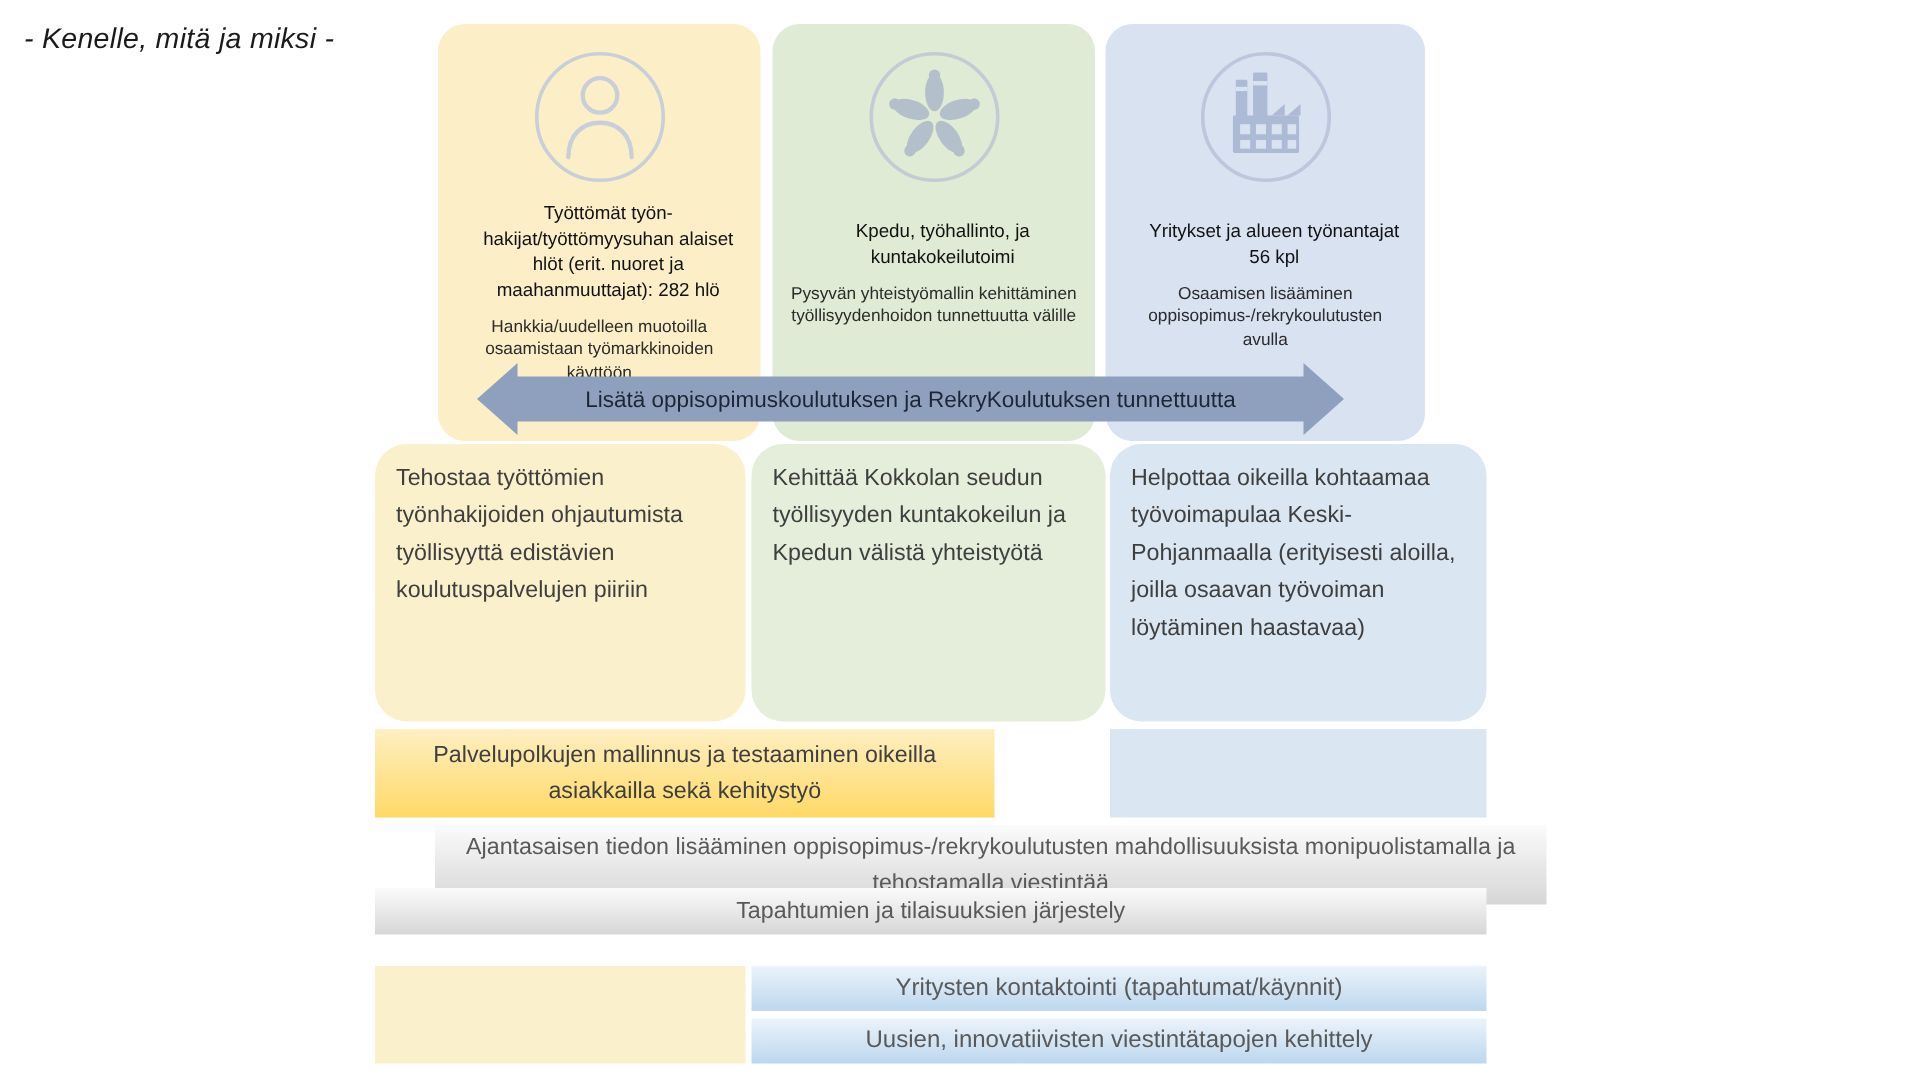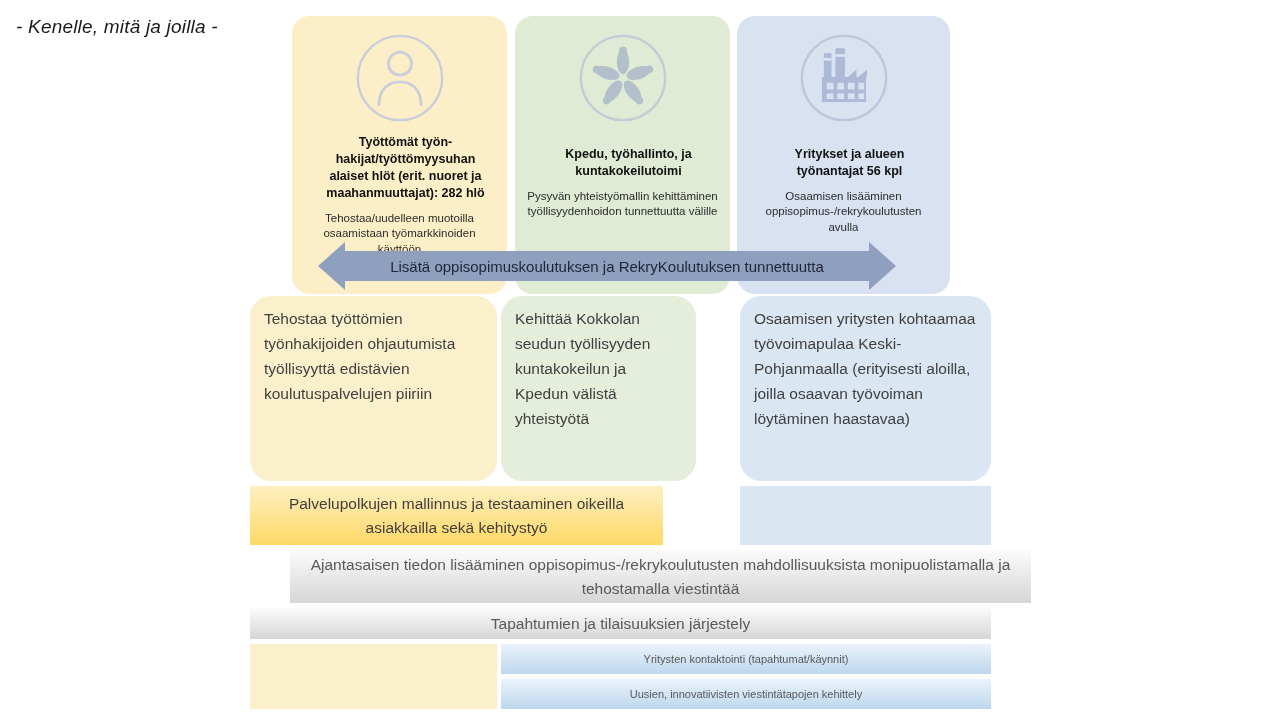--- a/index.html
+++ b/index.html
@@ -15,21 +15,21 @@
   .card{
     position:absolute;top:16px;height:278px;border-radius:18px;
     display:flex;flex-direction:column;align-items:center;
     padding:16px 12px 0;box-sizing:border-box;z-index:1;
   }
   .card1{left:292px;width:215px;background:var(--card1-bg,#FCEFC7);}
   .card2{left:515px;width:215px;background:var(--card2-bg,#DFEBD5);}
   .card3{left:737px;width:213px;background:var(--card3-bg,#D8E2F1);}
   .card-icon{width:92px;height:92px;flex:0 0 auto;}
   .card-title{
-    font-weight:bold;font-size:12.5px;line-height:1.35;text-align:center;
+    font-weight:normal;font-size:12.5px;line-height:1.35;text-align:center;
     color:#111;margin-top:10px;max-width:196px;margin-left:12px;
   }
   .card2 .card-title,.card3 .card-title{margin-top:22px;}
   .card-body{
     font-size:11.5px;line-height:1.35;text-align:center;color:#2b2b2b;
     margin-top:9px;max-width:200px;
   }
   
   .arrow{position:absolute;left:318px;top:242px;width:578px;height:48px;z-index:5;}
   .arrow .bar{
@@ -47,21 +47,21 @@
     display:flex;align-items:center;justify-content:center;
     font-size:15px;color:#1d2636;font-weight:normal;white-space:nowrap;
   }
   
   .goal{
     position:absolute;top:296px;height:185px;box-sizing:border-box;
     padding:10px 14px;font-weight:normal;color:#3f3f3f;z-index:2;
     font-size:15.5px;line-height:1.62;border-radius:21px;
   }
   .goal1{left:250px;width:247px;background:var(--col1-bg,#FBF0CC);}
-  .goal2{left:501px;width:195px;background:var(--col2-bg,#E4EEDB);}
+  .goal2{left:501px;width:236px;background:var(--col2-bg,#E4EEDB);}
   .goal3{left:740px;width:251px;background:var(--col3-bg,#DAE6F2);}
   
   .band{
     position:absolute;box-sizing:border-box;display:flex;align-items:center;
     justify-content:center;text-align:center;z-index:2;color:#595959;
   }
   .band-yellow{
     left:250px;top:486px;width:413px;height:59px;
     background:linear-gradient(to bottom,var(--yellow-band-top,#FDEFC2),var(--yellow-band-bottom,#FFD966));
     color:#3f3f3f;font-size:15.5px;line-height:1.5;padding:0 20px;
@@ -69,53 +69,53 @@
   .cell-blue{
     left:740px;top:486px;width:251px;height:59px;
     background:var(--col3-bg,#DAE6F2);
   }
   .band-gray1{
     left:250px;top:550px;width:741px;height:53px;
     background:linear-gradient(to bottom,var(--gray-band-top,#FBFBFB),var(--gray-band-bottom,#D6D6D6));
     font-size:15.5px;line-height:1.5;padding:0 20px;margin-left:40px;
   }
   .band-gray2{
-    left:250px;top:608px;width:741px;height:31px;
+    left:250px;top:592px;width:741px;height:31px;
     background:linear-gradient(to bottom,var(--gray-band-top,#FBFBFB),var(--gray-band-bottom,#D6D6D6));
     font-size:15.5px;
   }
   .yellow-filler{
     position:absolute;left:250px;top:644px;width:247px;height:65px;
     background:var(--col1-bg,#FBF0CC);z-index:2;
   }
   .band-blue{
     left:501px;width:490px;height:30px;
     background:linear-gradient(to bottom,var(--blue-band-top,#EBF3FB),var(--blue-band-bottom,#BDD7EE));
-    font-size:11px;
+    font-size:16px;
   }
   .band-blue1{top:644px;}
   .band-blue2{top:679px;}
 </style>
 </head>
 <body>
 
 <div class="slide">
 
-  <div class="tagline">- Kenelle, mitä ja joilla -</div>
+  <div class="tagline">- Kenelle, mitä ja miksi -</div>
 
   <div class="card card1">
     <span class="card-icon">
       <svg viewBox="0 0 96 96" width="92" height="92">
         <circle cx="48" cy="48" r="44" fill="none" stroke="#C8CEDA" stroke-width="2.5"></circle>
         <circle cx="48" cy="33" r="12" fill="none" stroke="#C8CEDA" stroke-width="3"></circle>
         <path d="M26 76 c0 -16 10 -24 22 -24 c12 0 22 8 22 24" fill="none" stroke="#C8CEDA" stroke-width="3" stroke-linecap="round"></path>
       </svg>
     </span>
     <div class="card-title">Työttömät työn-hakijat/työttömyysuhan alaiset hlöt (erit. nuoret ja maahanmuuttajat): 282 hlö</div>
-    <div class="card-body">Tehostaa/uudelleen muotoilla osaamistaan työmarkkinoiden käyttöön</div>
+    <div class="card-body">Hankkia/uudelleen muotoilla osaamistaan työmarkkinoiden käyttöön</div>
   </div>
 
   <div class="card card2">
     <span class="card-icon">
       <svg viewBox="0 0 96 96" width="92" height="92">
         <circle cx="48" cy="48" r="44" fill="none" stroke="#C3CBD4" stroke-width="2.5"></circle>
         <g fill="#AEBAC9" opacity="0.88">
           <g transform="rotate(0 48 48)">
               <ellipse cx="48" cy="31" rx="6.5" ry="13"></ellipse>
               <circle cx="48" cy="19" r="4"></circle>
@@ -174,21 +174,21 @@
 
   <div class="arrow">
     <span class="head-left"></span>
     <span class="bar"></span>
     <span class="head-right"></span>
     <span class="label">Lisätä oppisopimuskoulutuksen ja RekryKoulutuksen tunnettuutta</span>
   </div>
 
   <div class="goal goal1">Tehostaa työttömien työnhakijoiden ohjautumista työllisyyttä edistävien koulutuspalvelujen piiriin</div>
   <div class="goal goal2">Kehittää Kokkolan seudun työllisyyden kuntakokeilun ja Kpedun välistä yhteistyötä</div>
-  <div class="goal goal3">Osaamisen yritysten kohtaamaa työvoimapulaa Keski-Pohjanmaalla (erityisesti aloilla, joilla osaavan työvoiman löytäminen haastavaa)</div>
+  <div class="goal goal3">Helpottaa oikeilla kohtaamaa työvoimapulaa Keski-Pohjanmaalla (erityisesti aloilla, joilla osaavan työvoiman löytäminen haastavaa)</div>
 
   <div class="band band-yellow">Palvelupolkujen mallinnus ja testaaminen oikeilla asiakkailla sekä kehitystyö</div>
   <div class="band cell-blue"></div>
 
   <div class="band band-gray1">Ajantasaisen tiedon lisääminen oppisopimus-/rekrykoulutusten mahdollisuuksista monipuolistamalla ja tehostamalla viestintää</div>
   <div class="band band-gray2">Tapahtumien ja tilaisuuksien järjestely</div>
 
   <div class="yellow-filler"></div>
   <div class="band band-blue band-blue1">Yritysten kontaktointi (tapahtumat/käynnit)</div>
   <div class="band band-blue band-blue2">Uusien, innovatiivisten viestintätapojen kehittely</div>

